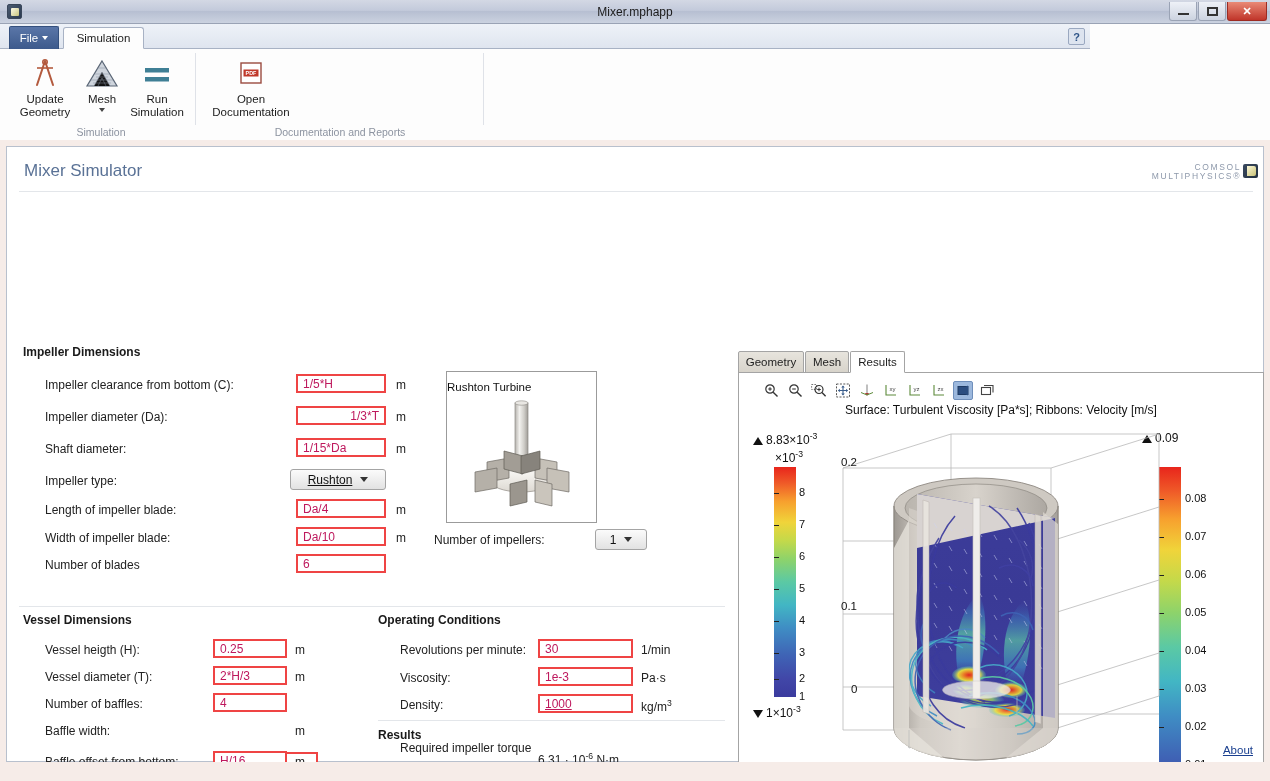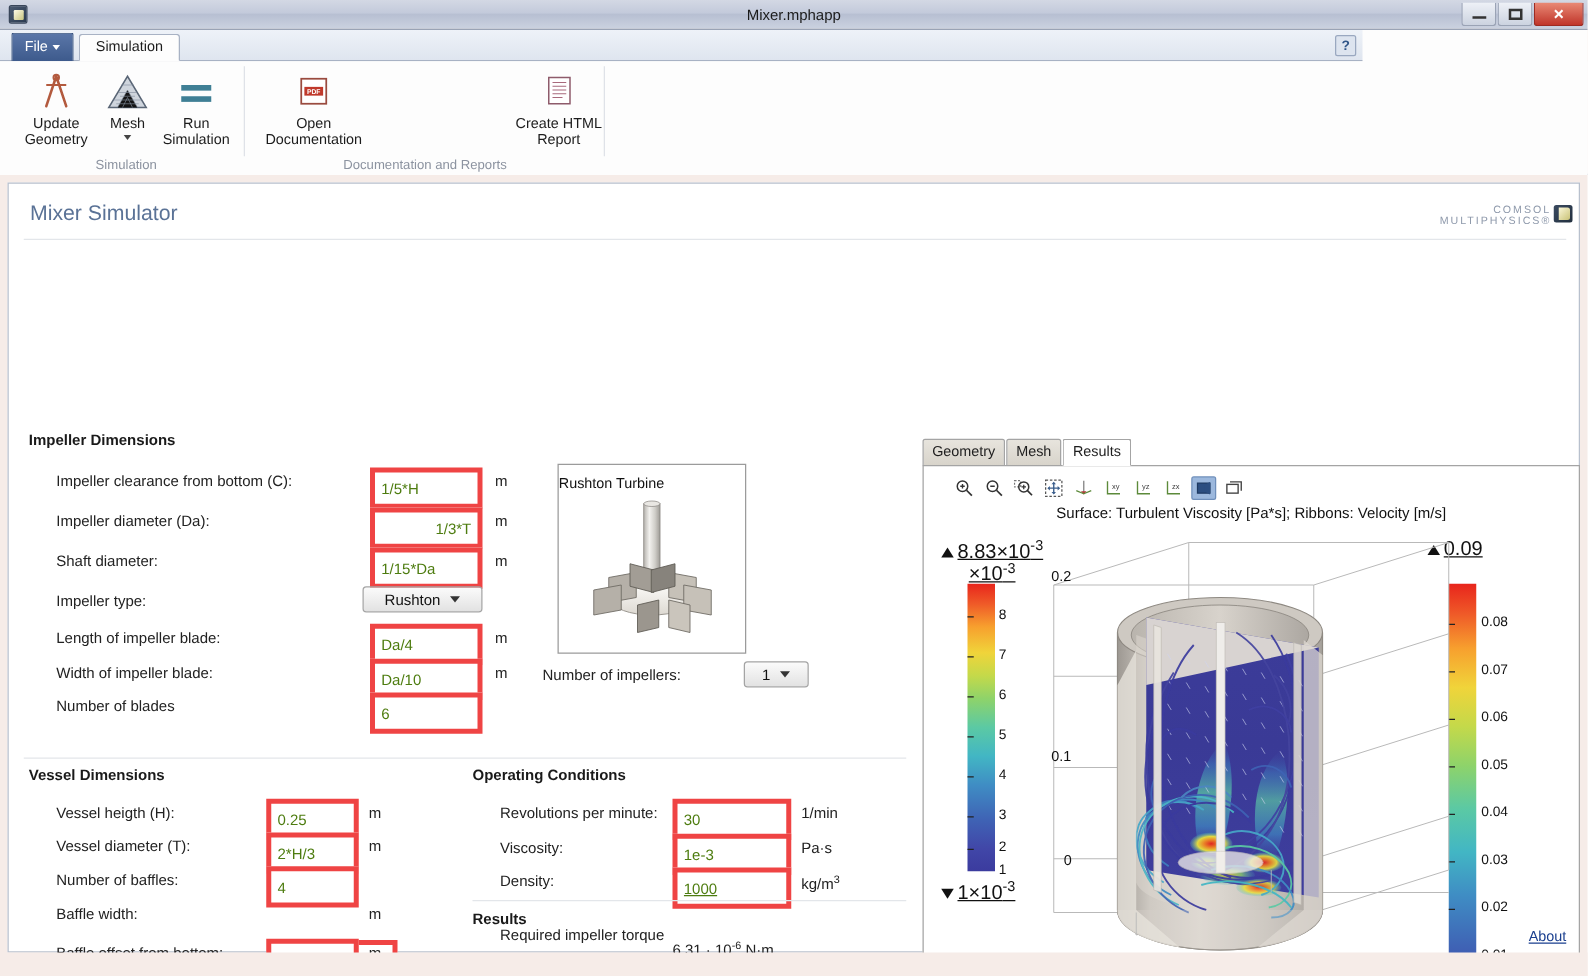--- a/index.html
+++ b/index.html
@@ -120,22 +120,22 @@
   }
   .comsol-mark:after{
     content:""; position:absolute; right:2px; top:2px; width:9px; height:10px;
     background:linear-gradient(135deg,#fbf7d8,#c9c276); border-radius:0 2px 2px 0;
   }
 
   
   .section-title { font-size:12px; font-weight:bold; color:#1a1a1a; }
   .flabel { font-size:12px; color:#222; white-space:nowrap; }
   .finput {
-    position:absolute; height:33px; background:#fff; border:4px solid #ef4444;
-    font-size:12px; color:#4d7c0f; padding:2px 5px; line-height:16px;
+    position:absolute; height:19px; background:#fff; border:2px solid #ef4444;
+    font-size:12px; color:#be185d; padding:2px 5px; line-height:16px;
     font-family:"Liberation Sans", sans-serif;
   }
   .funit { position:absolute; font-size:12px; color:#222; }
   .fselect {
     position:absolute; height:21px;
     background:linear-gradient(to bottom,#fbfbfb,#e2e2e2);
     border:1px solid #a4a4a4; border-radius:3px;
     font-size:12px; color:#111; display:flex; align-items:center; justify-content:center;
     padding:0 4px;
   }
@@ -187,21 +187,21 @@
       #3b3b9e 0%, #4147a8 8%, #3f63b5 18%, #3f8dc4 30%, #42b6c4 40%,
       #5bc9a4 50%, #8ed36a 60%, #c4d94a 68%, #f0d43a 76%, #f7a02e 85%, #ef5a28 93%, #e8251c 100%);
   }
   .cbar-right {
     background:linear-gradient(to top,
       #3b3b9e 0%, #4147a8 7%, #3f63b5 16%, #3f8dc4 28%, #42b6c4 38%,
       #5bc9a4 48%, #8ed36a 58%, #c4d94a 67%, #f0d43a 76%, #f7a02e 85%, #ef5a28 93%, #e8251c 100%);
   }
   .ctick { position:absolute; font-size:11px; color:#111; }
   .ctickmark { position:absolute; width:5px; height:1px; background:#222; }
-  .cend { position:absolute; font-size:16px; color:#111; white-space:nowrap;text-decoration:underline; }
+  .cend { position:absolute; font-size:12px; color:#111; white-space:nowrap; }
   .tri-up { display:inline-block; width:0;height:0;
             border-left:5px solid transparent;border-right:5px solid transparent;
             border-bottom:8px solid #111; vertical-align:middle; margin-right:3px;}
   .tri-dn { display:inline-block; width:0;height:0;
             border-left:5px solid transparent;border-right:5px solid transparent;
             border-top:8px solid #111; vertical-align:middle; margin-right:3px;}
   .axtick { position:absolute; font-size:11.5px; color:#111; white-space:nowrap; }
   sup { font-size:0.72em; vertical-align:super; }
 
   
@@ -282,32 +282,20 @@
           <div class="icon">
             <svg width="34" height="34" viewBox="0 0 34 34">
               <rect x="7" y="7" width="20" height="20" fill="#fff" stroke="#9a4b3f" stroke-width="1.4"></rect>
               <rect x="9.5" y="13.5" width="15" height="7" fill="#c0392b"></rect>
               <text x="17" y="19.3" font-size="5.4" fill="#fff" text-anchor="middle" font-family="Liberation Sans, sans-serif" font-weight="bold">PDF</text>
             </svg>
           </div>
           <div class="lbl">Open</div>
           <div class="lbl">Documentation</div>
         </div>
-        <div class="rbtn" style="left:215px; width:72px;">
-          <div class="icon">
-            <svg width="34" height="34" viewBox="0 0 34 34">
-              <rect x="9" y="6" width="17" height="21" fill="#fff" stroke="#8e5b6b" stroke-width="1.2"></rect>
-              <g stroke="#a8697c" stroke-width="0.9">
-                <path d="M12,10 h11 M12,13 h11 M12,16 h11 M12,19 h11 M12,22 h8"></path>
-              </g>
-            </svg>
-          </div>
-          <div class="lbl">Create HTML</div>
-          <div class="lbl">Report</div>
-        </div>
         <div class="gtitle">Documentation and Reports</div>
         <div class="gsep"></div>
       </div>
     </div>
   </div>
 
   <div class="content">
 
     <div class="app-title">Mixer Simulator</div>
     <div class="title-rule"></div>
@@ -325,21 +313,21 @@
 
     <div class="flabel" style="position:absolute; left:38px; top:263px;">Impeller diameter (Da):</div>
     <input class="finput" style="left: 289px; top: 259px; width: 90px; text-align: right;" value="1/3*T">
     <div class="funit" style="left:389px; top:263px;">m</div>
 
     <div class="flabel" style="position:absolute; left:38px; top:295px;">Shaft diameter:</div>
     <input class="finput" style="left: 289px; top: 291px; width: 90px;" value="1/15*Da">
     <div class="funit" style="left:389px; top:295px;">m</div>
 
     <div class="flabel" style="position:absolute; left:38px; top:327px;">Impeller type:</div>
-    <div class="fselect" style="left:283px; top:322px; width:96px;">
+    <div class="fselect" style="left:283px; top:322px; width:96px;text-decoration:underline;">
       <span>Rushton</span>
       <span class="sc"></span>
     </div>
 
     <div class="flabel" style="position:absolute; left:38px; top:356px;">Length of impeller blade:</div>
     <input class="finput" style="left: 289px; top: 352px; width: 90px;" value="Da/4">
     <div class="funit" style="left:389px; top:356px;">m</div>
 
     <div class="flabel" style="position:absolute; left:38px; top:384px;">Width of impeller blade:</div>
     <input class="finput" style="left: 289px; top: 380px; width: 90px;" value="Da/10">

